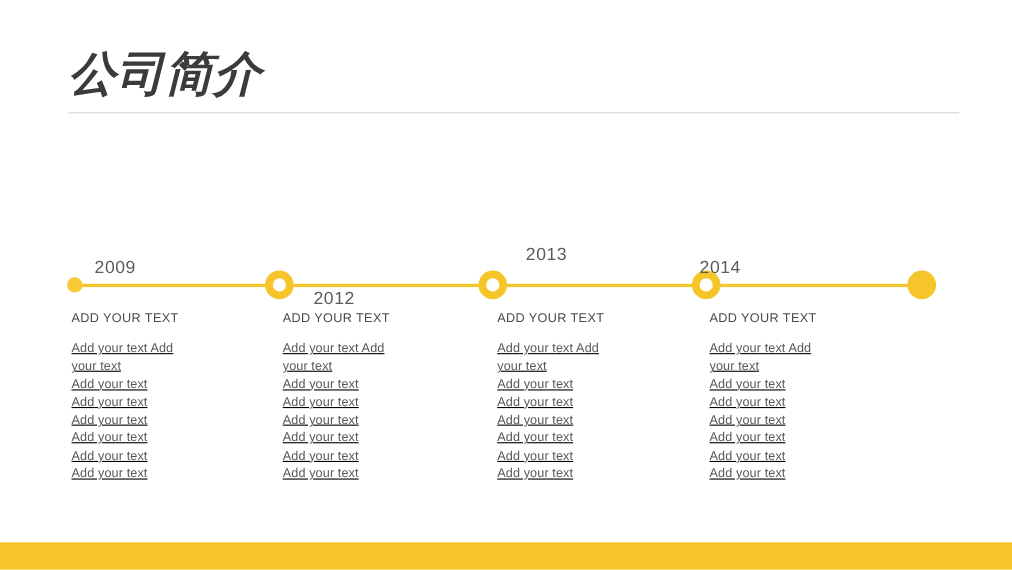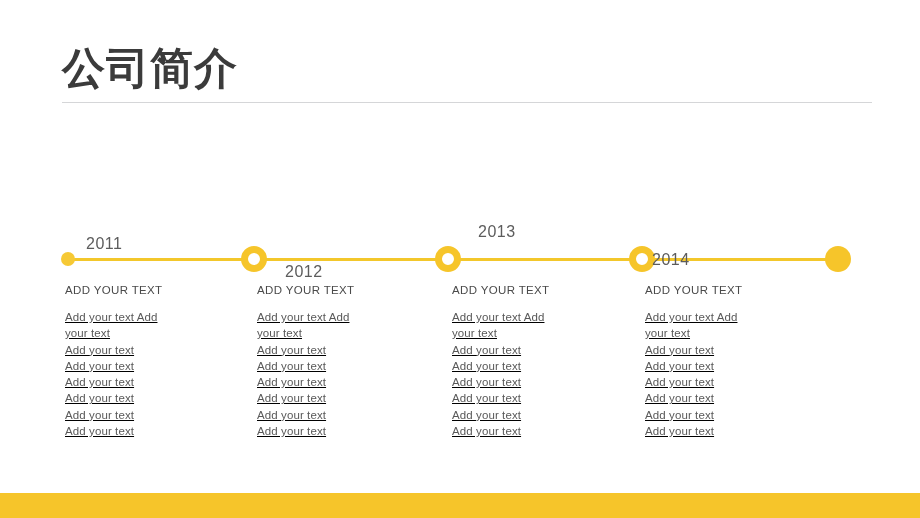--- a/index.html
+++ b/index.html
@@ -33,20 +33,21 @@
   }
   .slide-title {
     font-family: "DejaVu Sans", "Liberation Sans", sans-serif;
     font-size: 43px;
     line-height: 52px;
     font-weight: bold;
     color: #3b3b3b;
     letter-spacing: 1px;
     margin: 0;
     white-space: nowrap;
+    font-style: italic;
   }
   .title-rule {
     position: absolute;
     left: 62px;
     top: 102px;
     width: 810px;
     height: 1px;
     background: #d5d6d8;
   }
 
@@ -160,24 +161,24 @@
   <div class="timeline">
     <div class="timeline-axis"></div>
     <div id="timeline-nodes">
         <div class="tl-node start" style="left: 61px; top: 252px;"></div>
         <div class="tl-node ring" style="left: 241px; top: 246px;"></div>
         <div class="tl-node ring" style="left: 435px; top: 246px;"></div>
         <div class="tl-node ring" style="left: 629px; top: 246px;"></div>
         <div class="tl-node end" style="left: 825px; top: 246px;"></div>
       </div>
     <div id="timeline-years">
-        <div class="tl-year" style="left: 86px; top: 234px;">2011</div>
+        <div class="tl-year" style="left: 86px; top: 234px;">2009</div>
         <div class="tl-year" style="left: 285px; top: 234px; margin-top: 28px;">2012</div>
         <div class="tl-year" style="left: 478px; top: 222px;">2013</div>
-        <div class="tl-year" style="left: 652px; top: 234px; margin-top: 16px;">2014</div>
+        <div class="tl-year" style="left: 636px; top: 234px;">2014</div>
       </div>
   </div>
 
   <div class="columns" id="columns">
       <div class="col" style="left: 65px;">
         <div class="col-heading">ADD YOUR TEXT</div>
         <ul class="col-body">
           <li class="wrap">Add your text Add your text</li>
           <li>Add your text</li>
           <li>Add your text</li>

